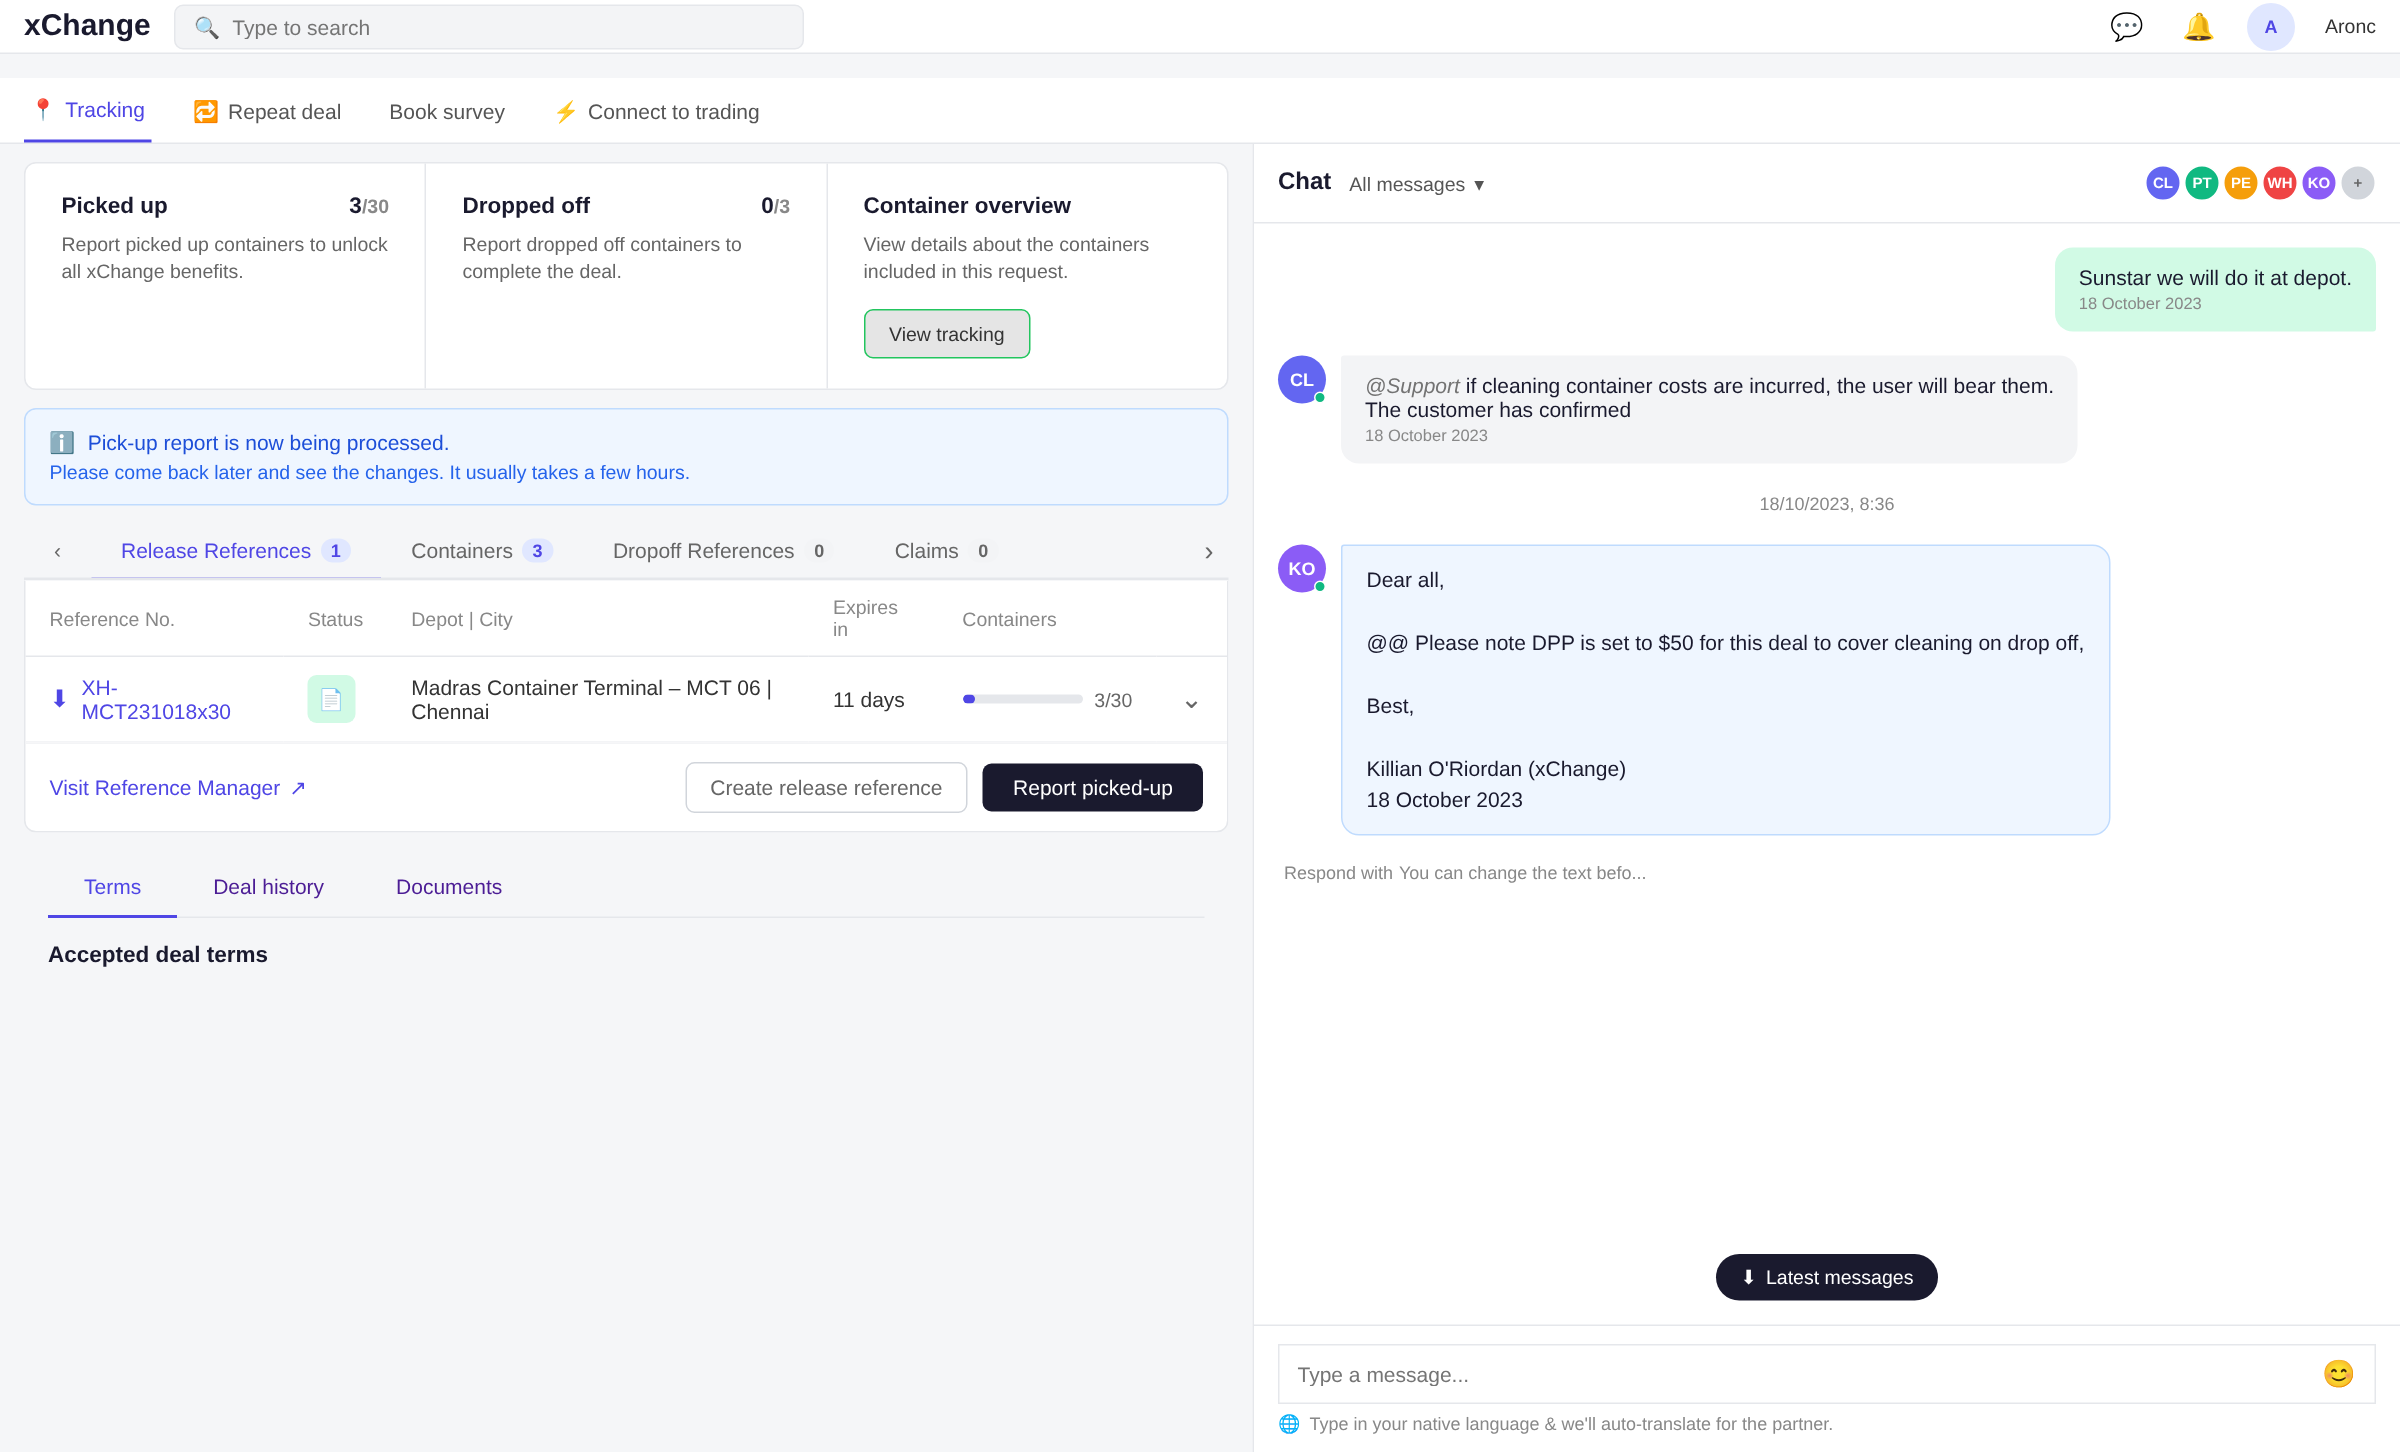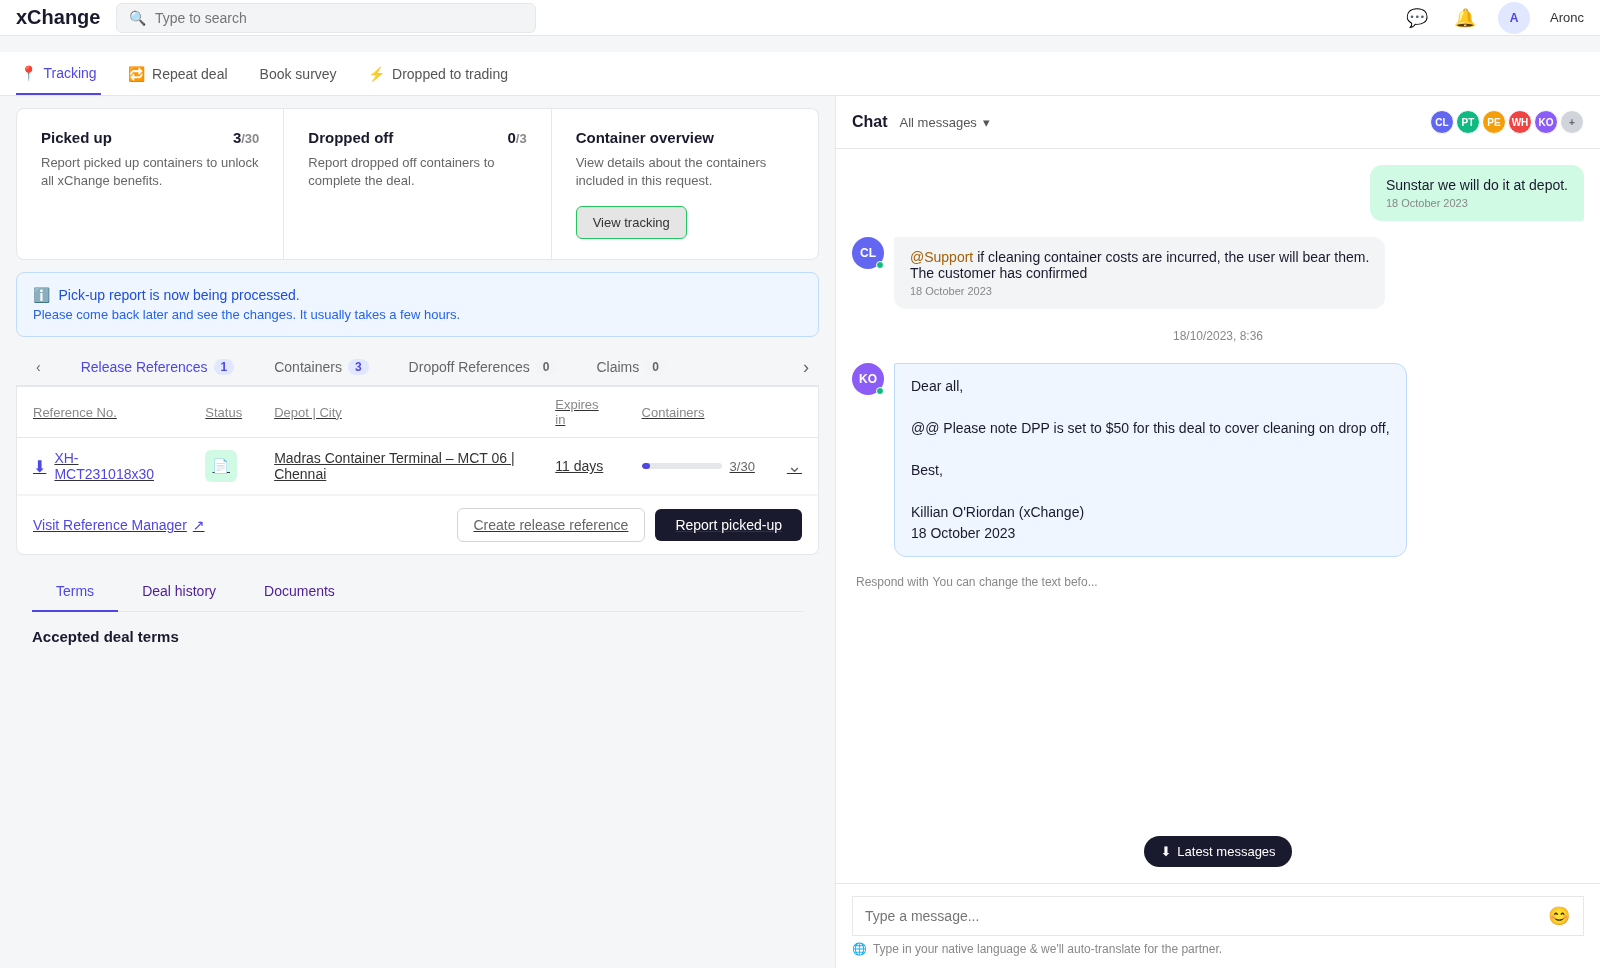--- a/index.html
+++ b/index.html
@@ -190,21 +190,21 @@
       font-weight: 600; color: #fff; flex-shrink: 0; position: relative;
     }
     .msg-avatar .online-dot {
       position: absolute; bottom: 0; right: 0; width: 8px; height: 8px;
       border-radius: 50%; background: #10b981; border: 1px solid #fff;
     }
     .msg-bubble-left {
       background: #f3f4f6; border-radius: 2px 12px 12px 12px;
       padding: 12px 16px; max-width: 80%; font-size: 14px; color: #1a1a2e;
     }
-    .msg-mention { color: #a16207; font-weight: 500; }
+    .msg-mention { color: #737373; font-weight: 500; font-style: italic; }
 
     .date-divider { text-align: center; font-size: 12px; color: #888; margin: 4px 0; }
 
     .msg-bubble-highlight {
       background: #eff6ff; border: 1px solid #bfdbfe; border-radius: 2px 12px 12px 12px;
       padding: 12px 16px; max-width: 80%; font-size: 14px; color: #1a1a2e; line-height: 1.5;
     }
 
     .latest-messages-btn {
       position: sticky; bottom: 60px; align-self: center;
@@ -249,21 +249,21 @@
   </div>
   <div class="subnav-item">
     <span>🔁</span>
     <span>Repeat deal</span>
   </div>
   <div class="subnav-item">
     <span>Book survey</span>
   </div>
   <div class="subnav-item">
     <span>⚡</span>
-    <span>Dropped to trading</span>
+    <span>Connect to trading</span>
   </div>
 </div>
 
 <div class="main-layout">
 
   <div class="left-panel">
 
     <div class="card stats-card">
       <div class="stat-item">
         <div class="stat-header">
@@ -315,21 +315,21 @@
           <span>Dropoff References</span>
           <span class="tab-badge gray">0</span>
         </button>
         <button class="tab-btn">
           <span>Claims</span>
           <span class="tab-badge gray">0</span>
         </button>
         <button class="tab-nav-btn">›</button>
       </div>
 
-      <div style="background:#fff; border: 1px solid #e5e7eb; border-top: none; border-radius: 0 0 8px 8px; text-decoration: underline;">
+      <div style="background:#fff; border: 1px solid #e5e7eb; border-top: none; border-radius: 0 0 8px 8px;">
         <table class="ref-table">
           <thead>
             <tr>
               <th>Reference No.</th>
               <th>Status</th>
               <th>Depot | City</th>
               <th>Expires in</th>
               <th>Containers</th>
               <th></th>
             </tr>

